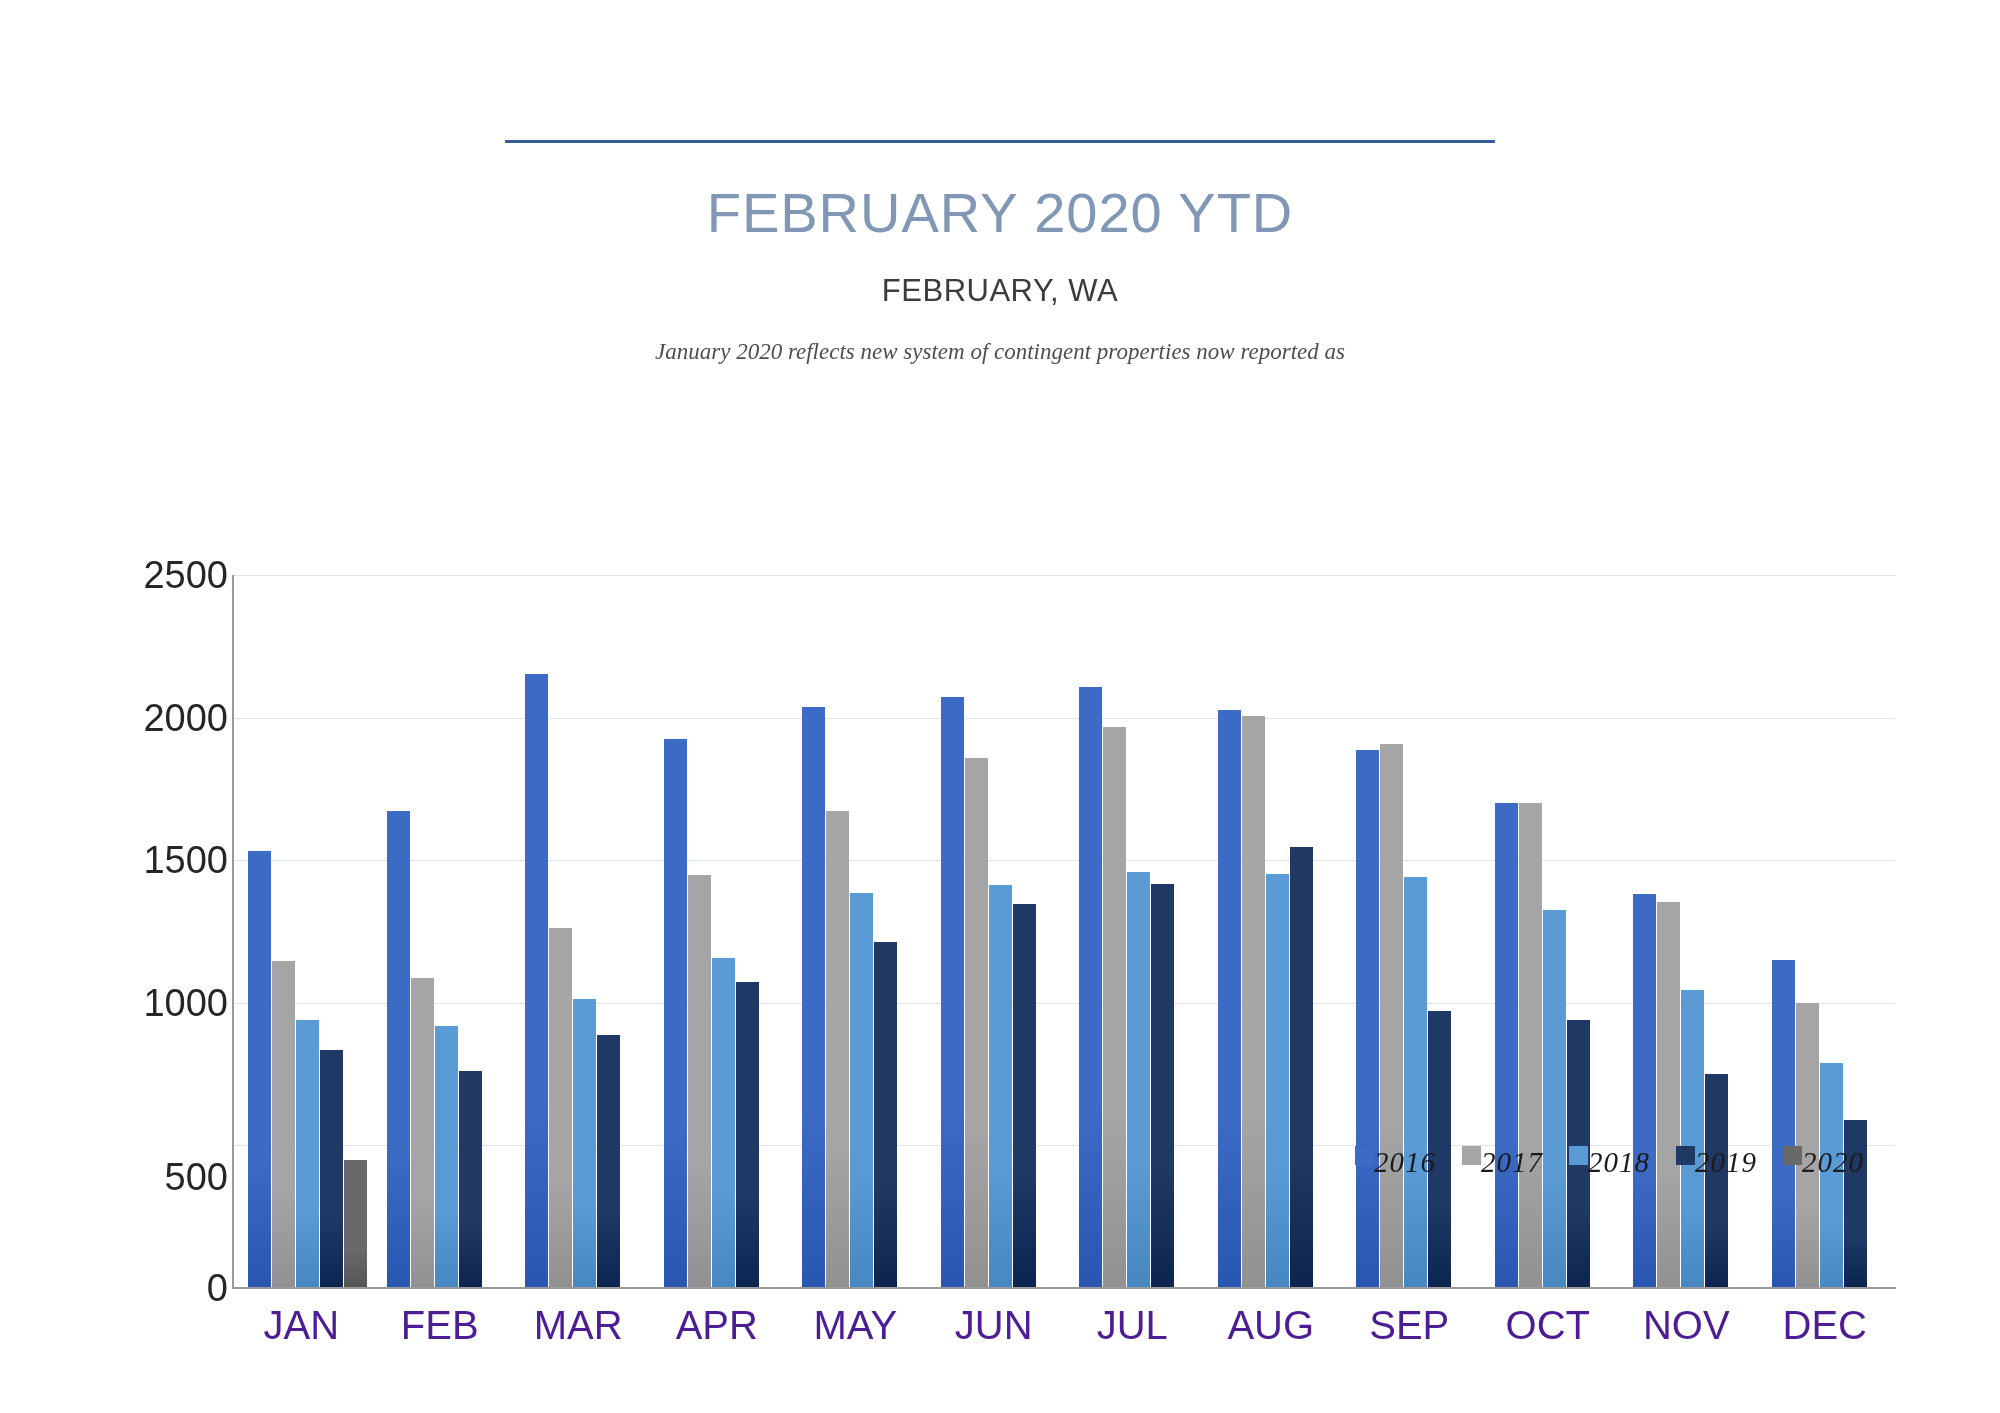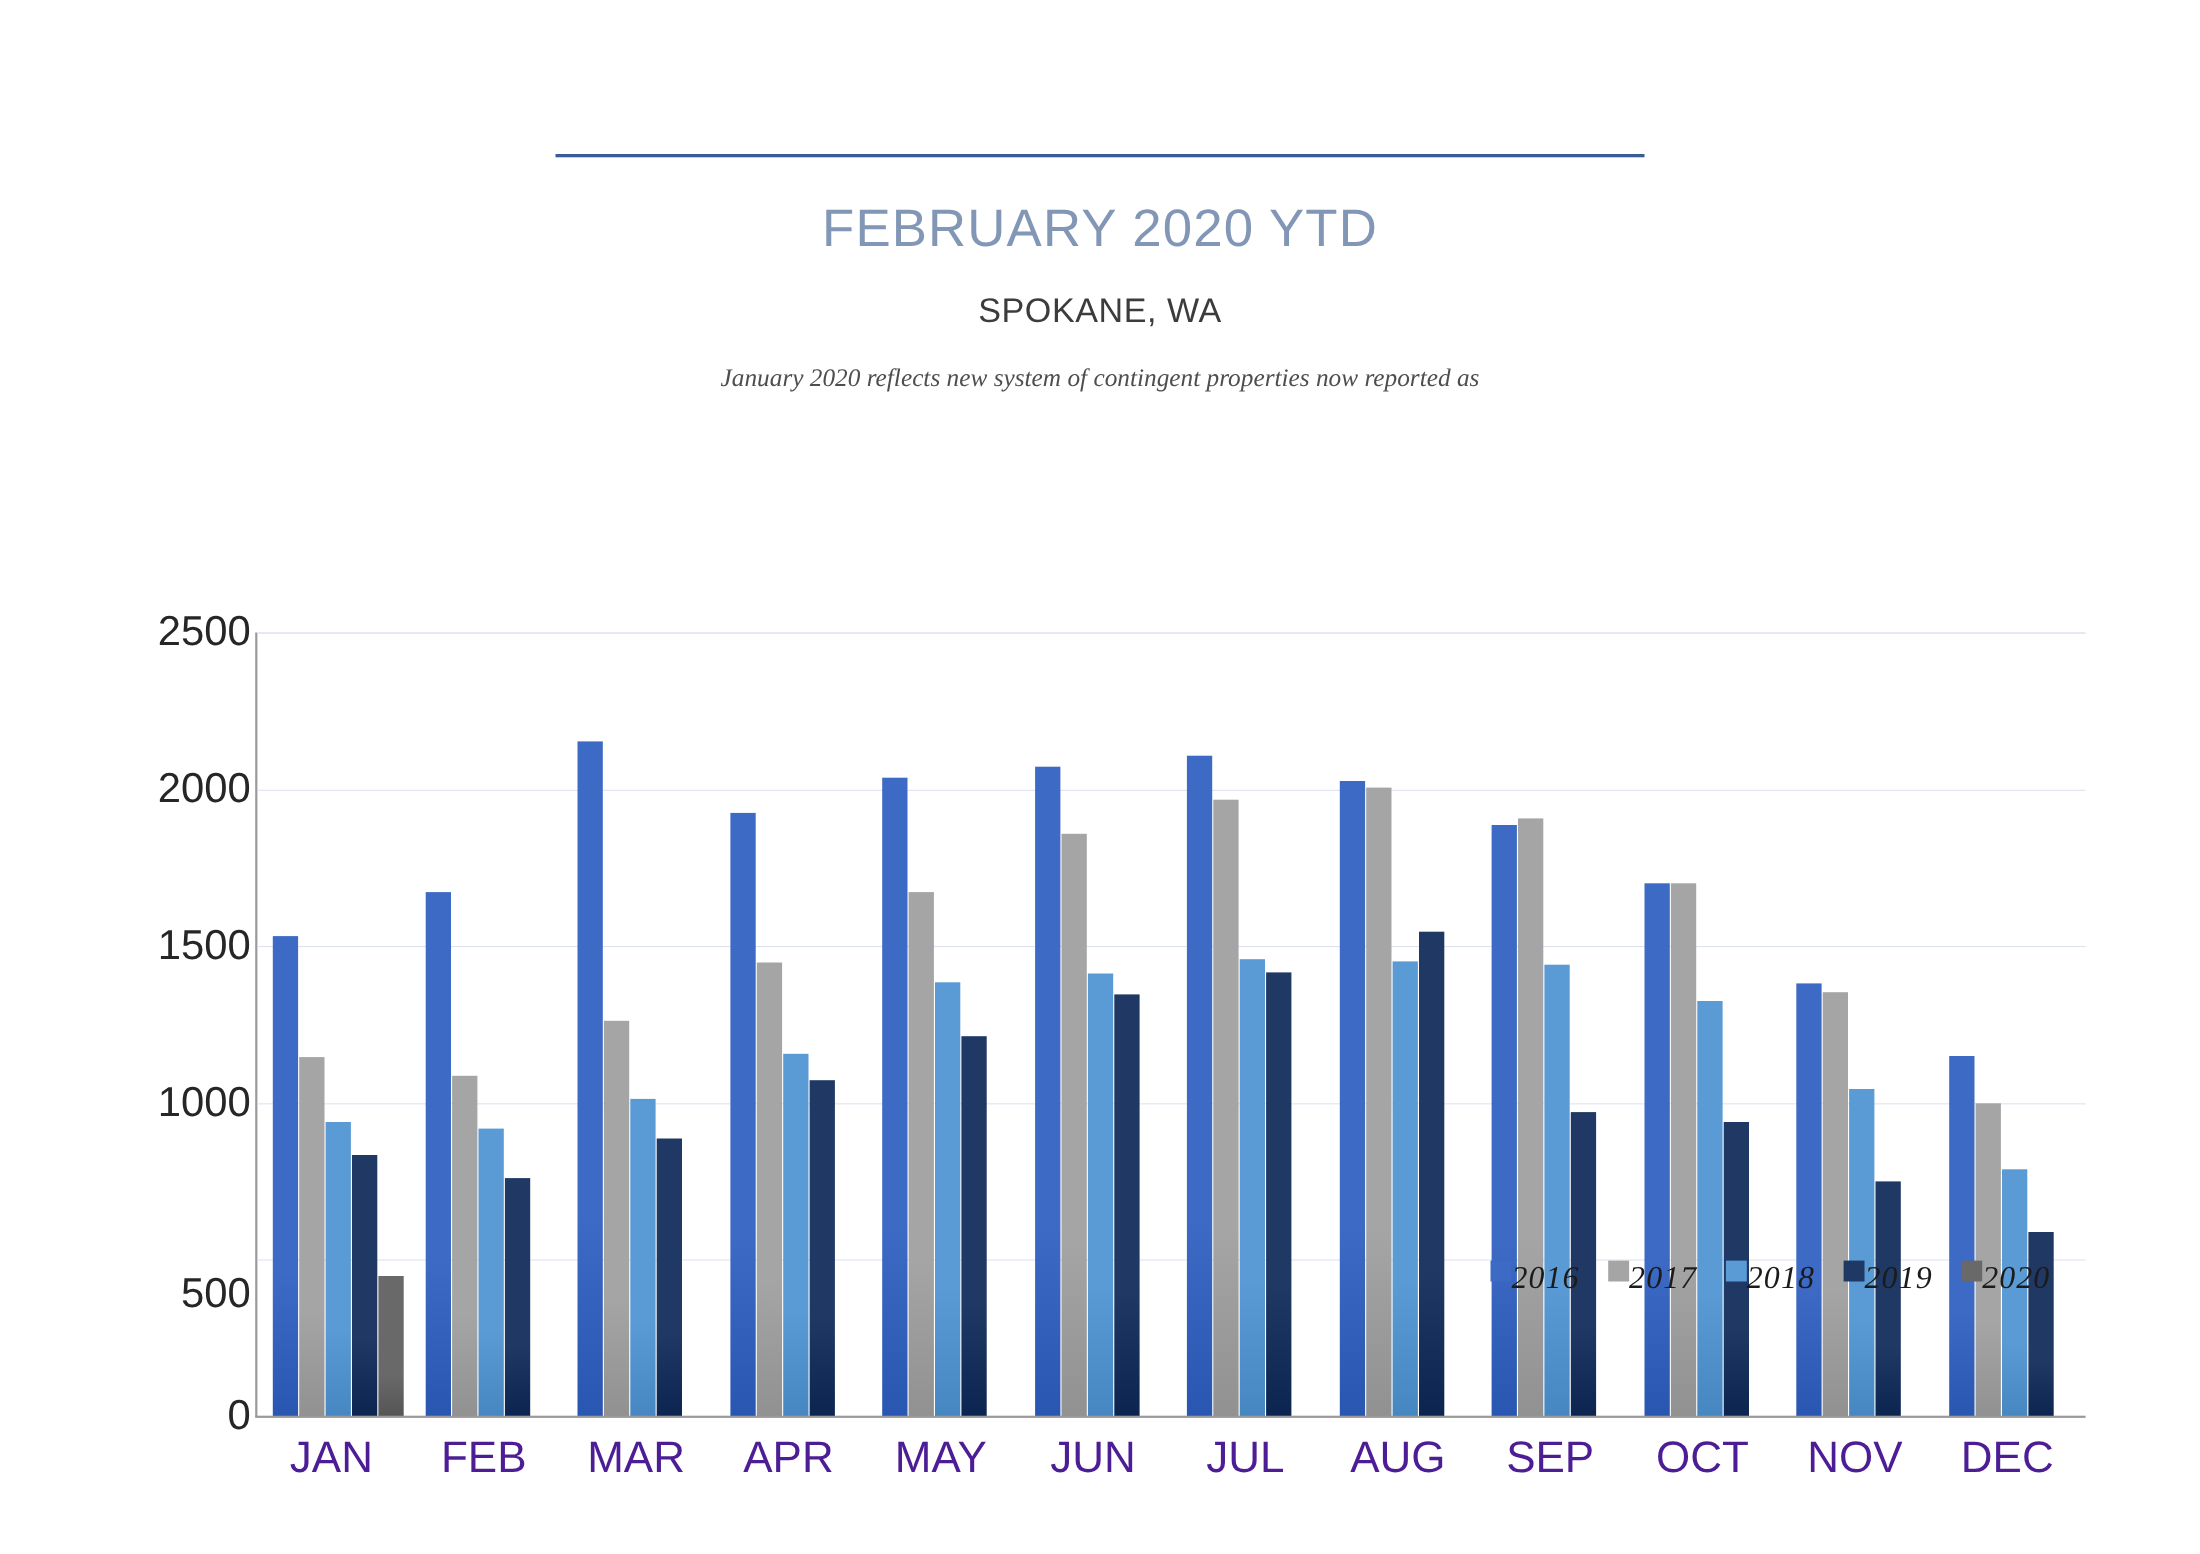--- a/index.html
+++ b/index.html
@@ -31,21 +31,21 @@
     margin: 0;
   }
   #title-rule {
     width: 990px;
     height: 3px;
     background: #3a5c95;
     margin: 22px auto 0 auto;
   }
   #subtitle {
     margin-top: 42px;
-    font-size: 48px;
+    font-size: 56px;
     font-weight: 400;
     letter-spacing: 1px;
     color: #8296b6;
     line-height: 1.0;
   }
   #location {
     margin-top: 34px;
     font-size: 31px;
     font-weight: 400;
     letter-spacing: 0.5px;
@@ -193,21 +193,21 @@
     color: #1b1b1b;
     letter-spacing: 1px;
   }
 </style>
 </head>
 <body>
 
 <div id="header">
   <div id="title-rule"></div>
   <div id="subtitle">FEBRUARY 2020 YTD</div>
-  <div id="location">SPOKANE, WA</div>
+  <div id="location">FEBRUARY, WA</div>
   <div id="note">
     <div>January 2020 reflects new system of contingent properties now reported as</div>
   </div>
 </div>
 
 <div id="chart-block">
 
   <div id="y-axis-labels">
       <div class="y-tick-label" style="top: 740px;">0</div>
       <div class="y-tick-label" style="top: 629px;">500</div>

